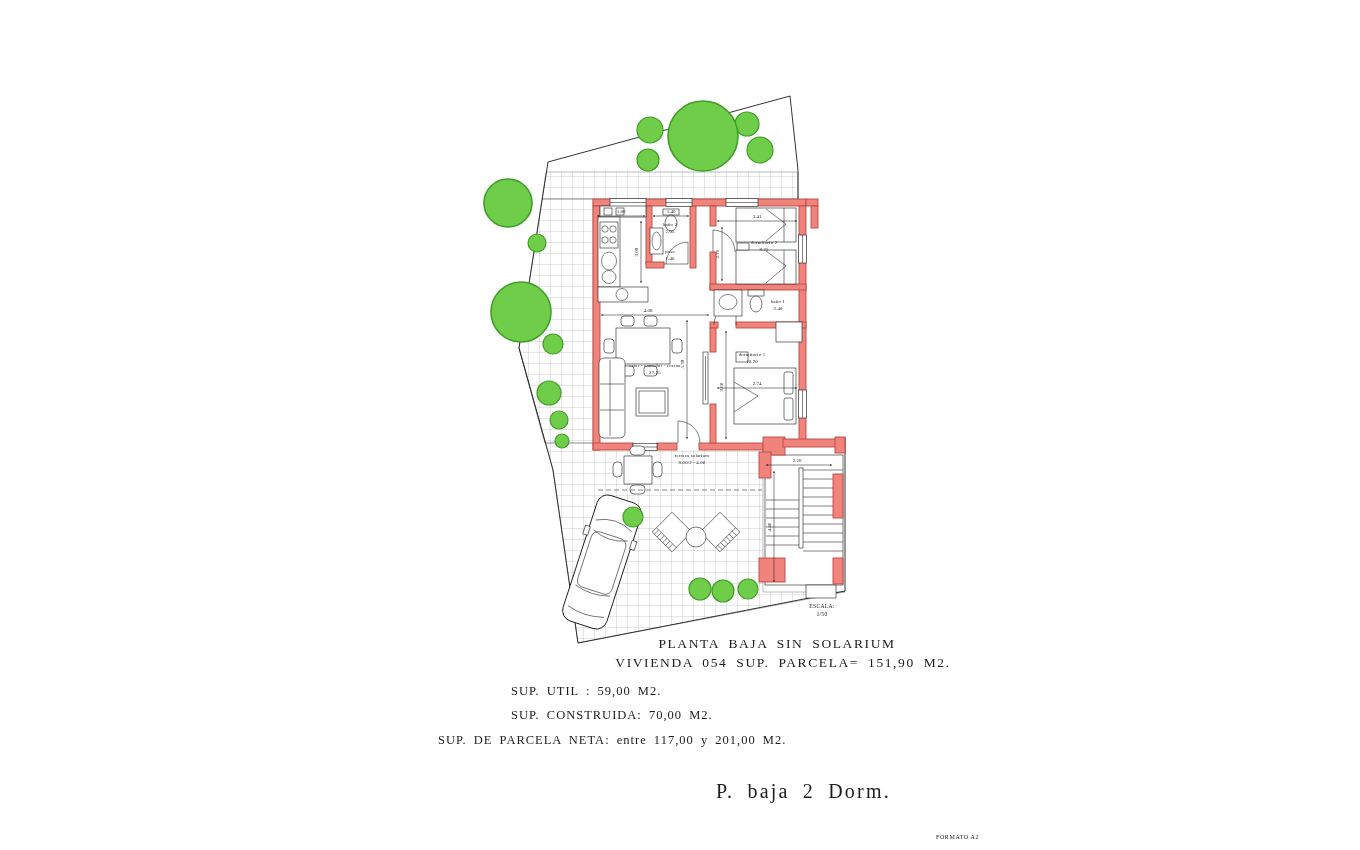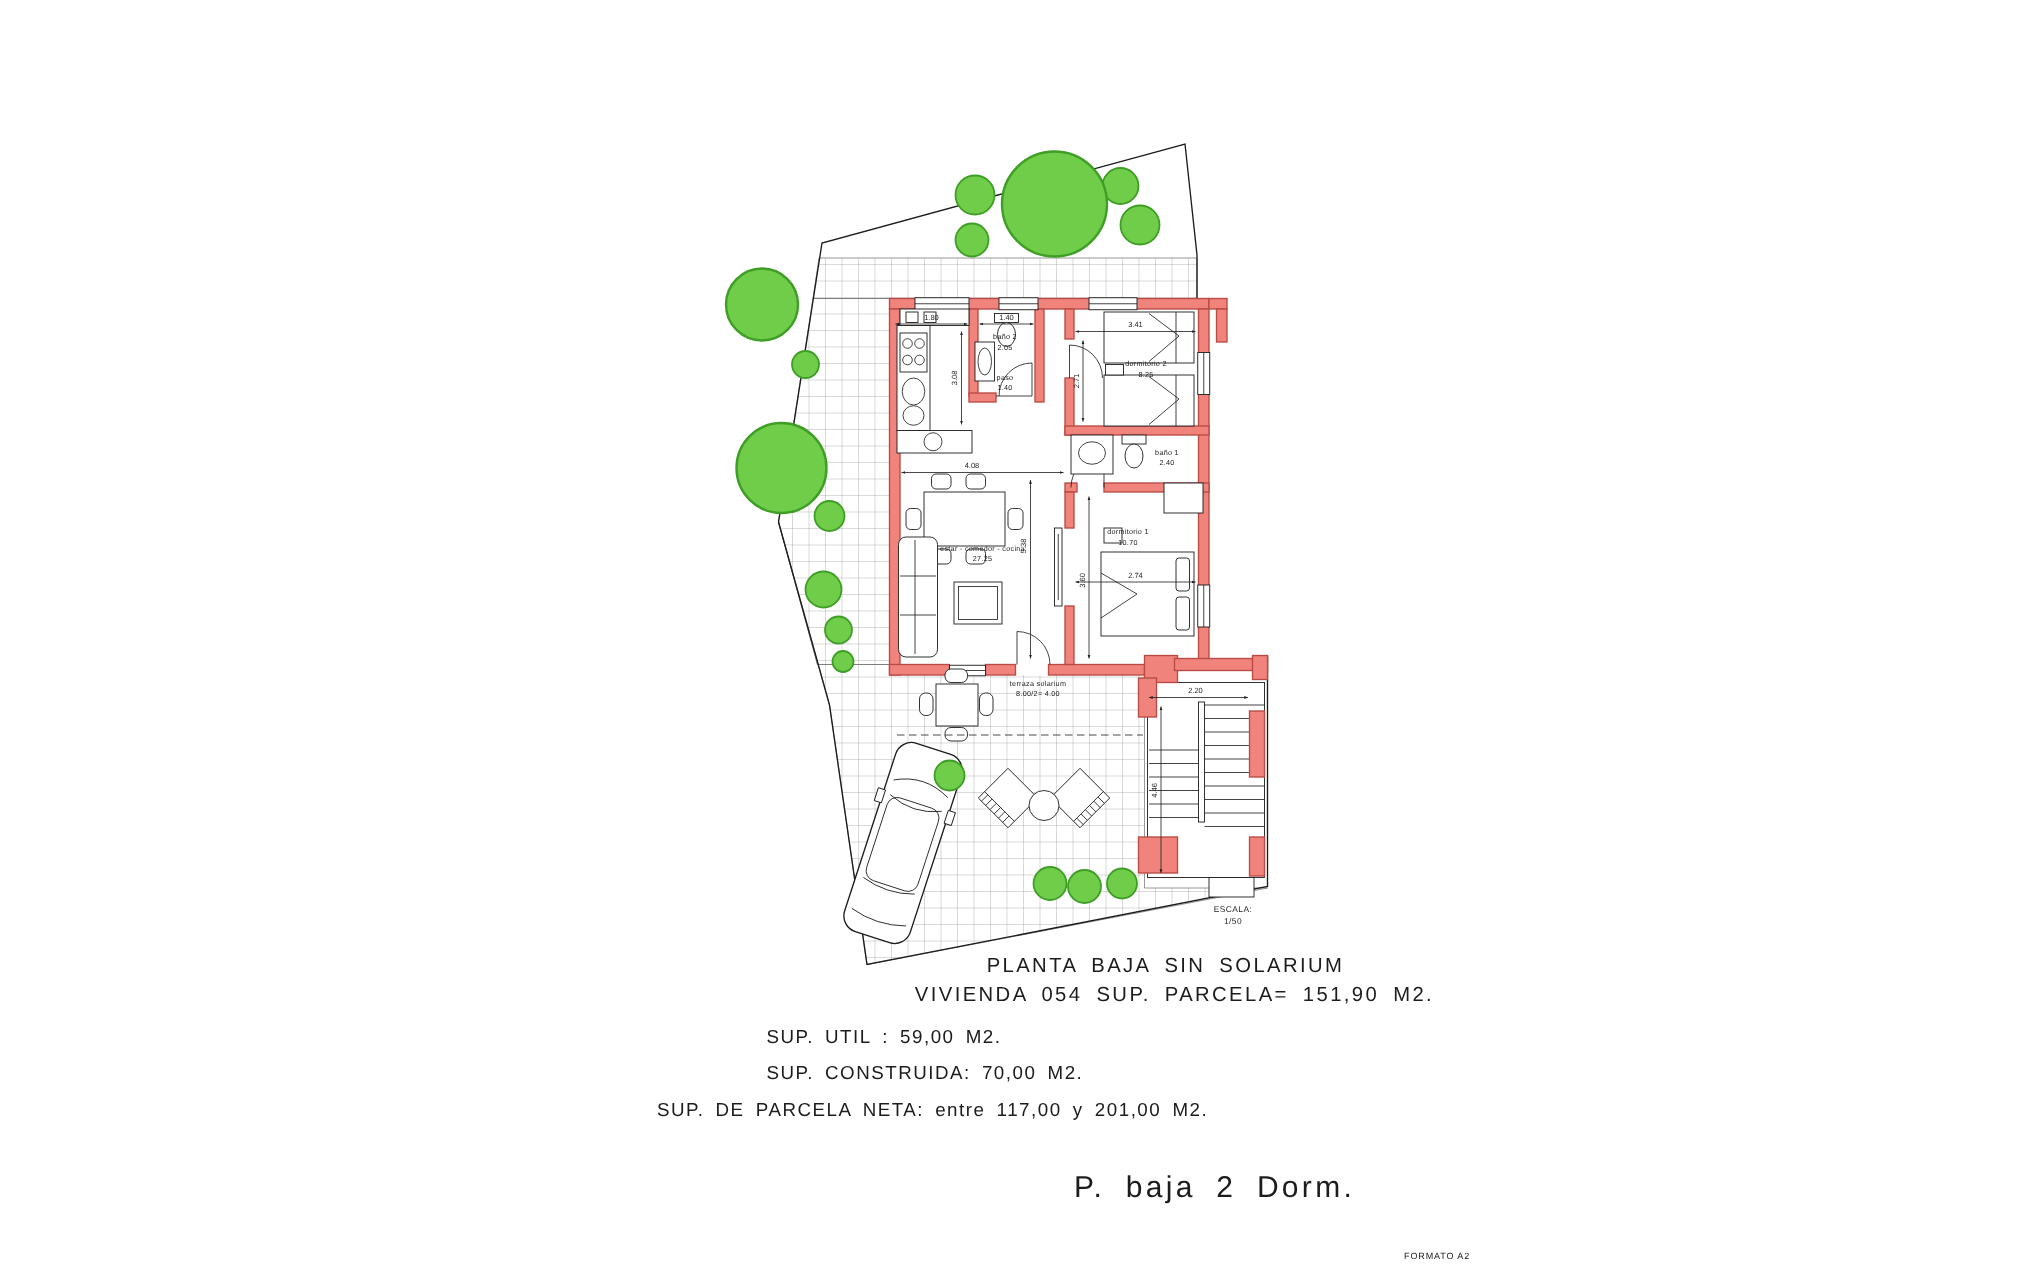--- a/index.html
+++ b/index.html
@@ -1,17 +1,17 @@
 <!DOCTYPE html>
 <html style="--wall: #f0837c; --wall_stroke: #b94a44; --tree: #6fcd49; --tree_stroke: #3f9e26; --line: #1c1c1c; --grid: #8a8a8a;"><head>
 <meta charset="utf-8">
 <style>
   html,body{margin:0;padding:0;background:#ffffff;}
   .page{position:relative;width:1360px;height:850px;background:#fff;overflow:hidden;
-        font-family:Liberation Sans, sans-serif;text-align:right;}
+        font-family:Liberation Serif, serif;text-align:right;}
   svg{position:absolute;left:0;top:0;}
   .ln   {fill:none;stroke:var(--line);stroke-width:0.9;}
   .lnt  {fill:none;stroke:var(--line);stroke-width:0.55;}
   .fw   {fill:#ffffff;stroke:var(--line);stroke-width:0.9;}
   .fwt  {fill:#ffffff;stroke:var(--line);stroke-width:0.6;}
   .wall {fill:var(--wall);stroke:var(--wall_stroke);stroke-width:0.9;}
   .win  {fill:#ffffff;stroke:var(--line);stroke-width:0.6;}
   .tree {fill:var(--tree);stroke:var(--tree_stroke);stroke-width:1.6;}
   .bush {fill:var(--tree);stroke:var(--tree_stroke);stroke-width:1.2;}
   .dim  {fill:none;stroke:#222;stroke-width:0.55;}

